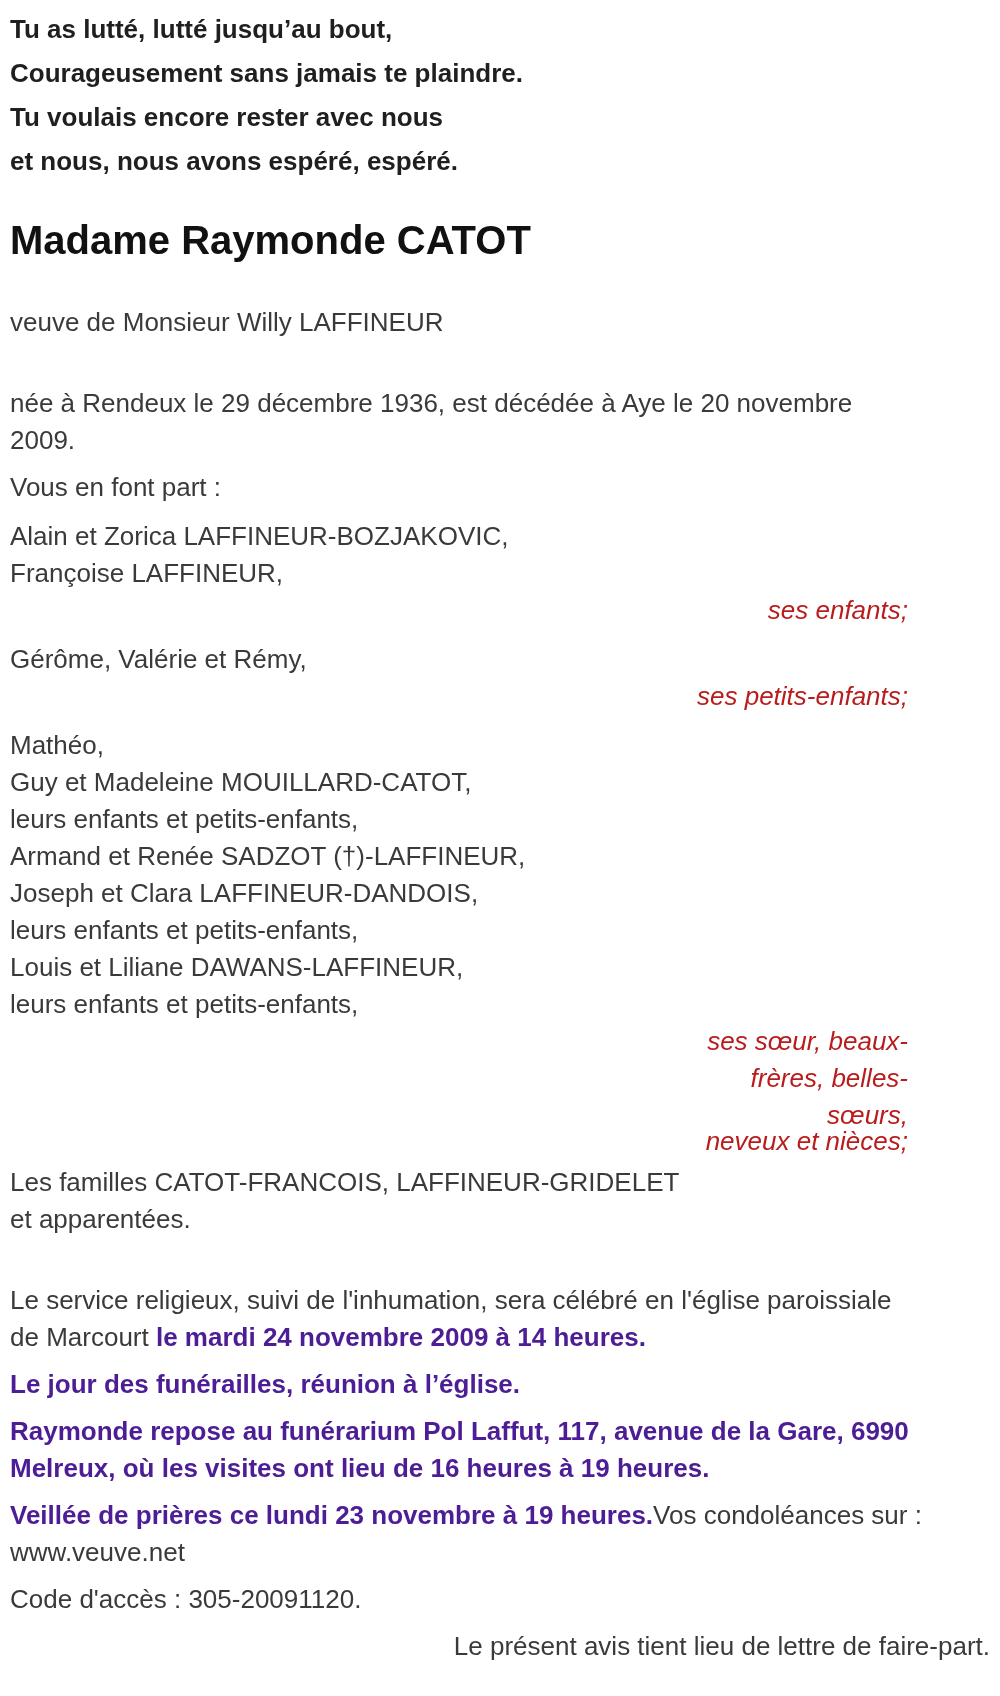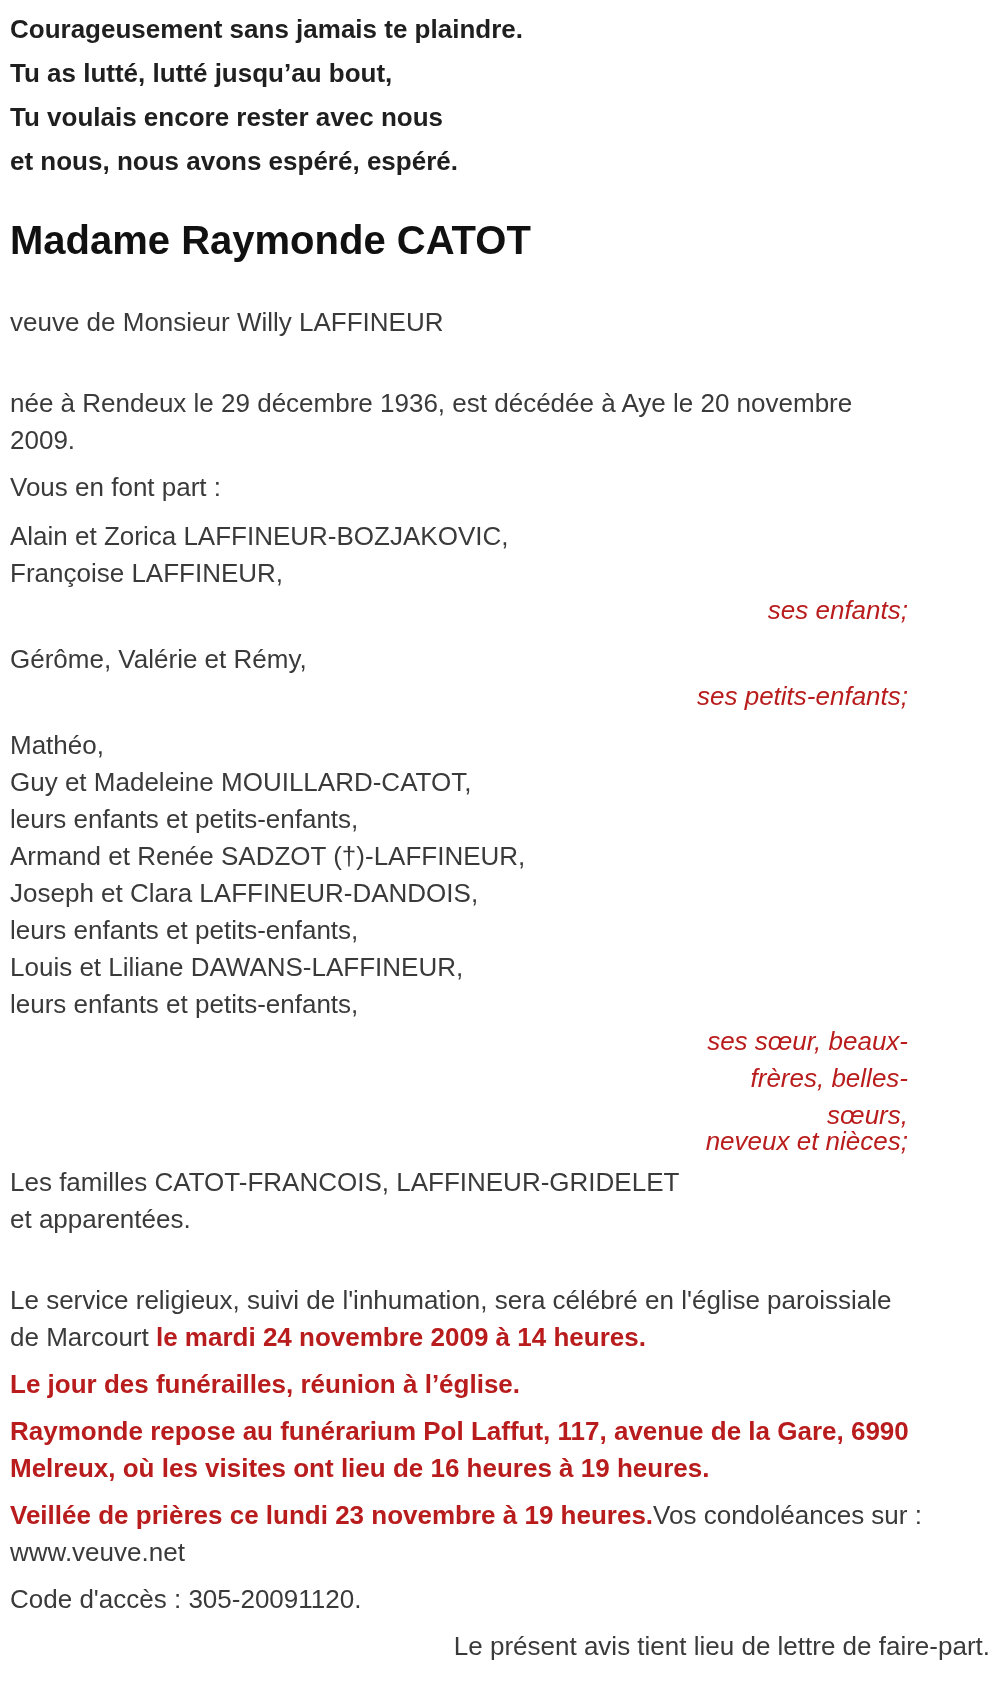--- a/index.html
+++ b/index.html
@@ -46,32 +46,32 @@
     display: block;
     margin-top: -8px;
     line-height: 30px;
   }
   .families { margin-top: 8px; }
   .ceremony { margin-top: 44px; }
   .ceremony p { margin-top: 10px; }
   .ceremony p:first-child { margin-top: 0; }
   .service { max-width: 905px; }
   .veillee { max-width: 930px; }
-  .b, strong { font-weight: 700; color: #b91c1c; }
+  .b, strong { font-weight: 700; color: #4c1d95; }
   .code-line { margin-top: 14px; }
   .footer-line { margin-top: 12px; text-align: right; }
 </style>
 </head>
 <body>
 
 <div>
 
   <section class="epitaph">
+    <p>Tu as lutté, lutté jusqu’au bout,</p>
     <p>Courageusement sans jamais te plaindre.</p>
-    <p>Tu as lutté, lutté jusqu’au bout,</p>
     <p>Tu voulais encore rester avec nous</p>
     <p>et nous, nous avons espéré, espéré.</p>
   </section>
 
   <h1 class="deceased-name">Madame Raymonde CATOT</h1>
 
   <p class="subtitle">veuve de Monsieur Willy LAFFINEUR</p>
 
   <p class="life">née à Rendeux le 29 décembre 1936, est décédée à Aye le 20 novembre 2009.</p>
 

